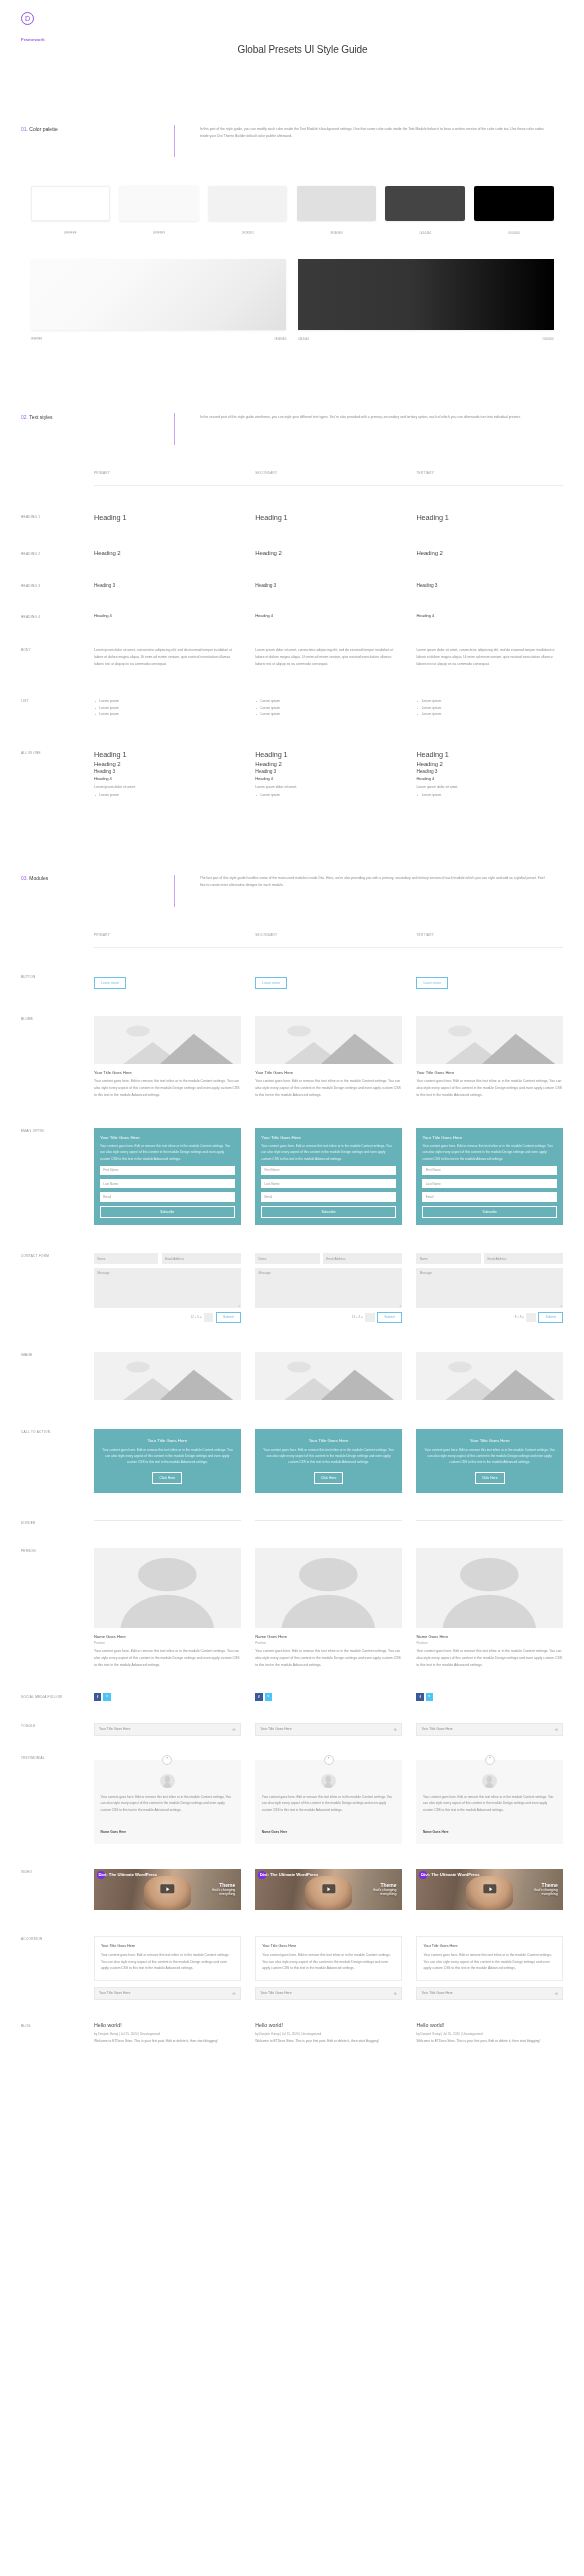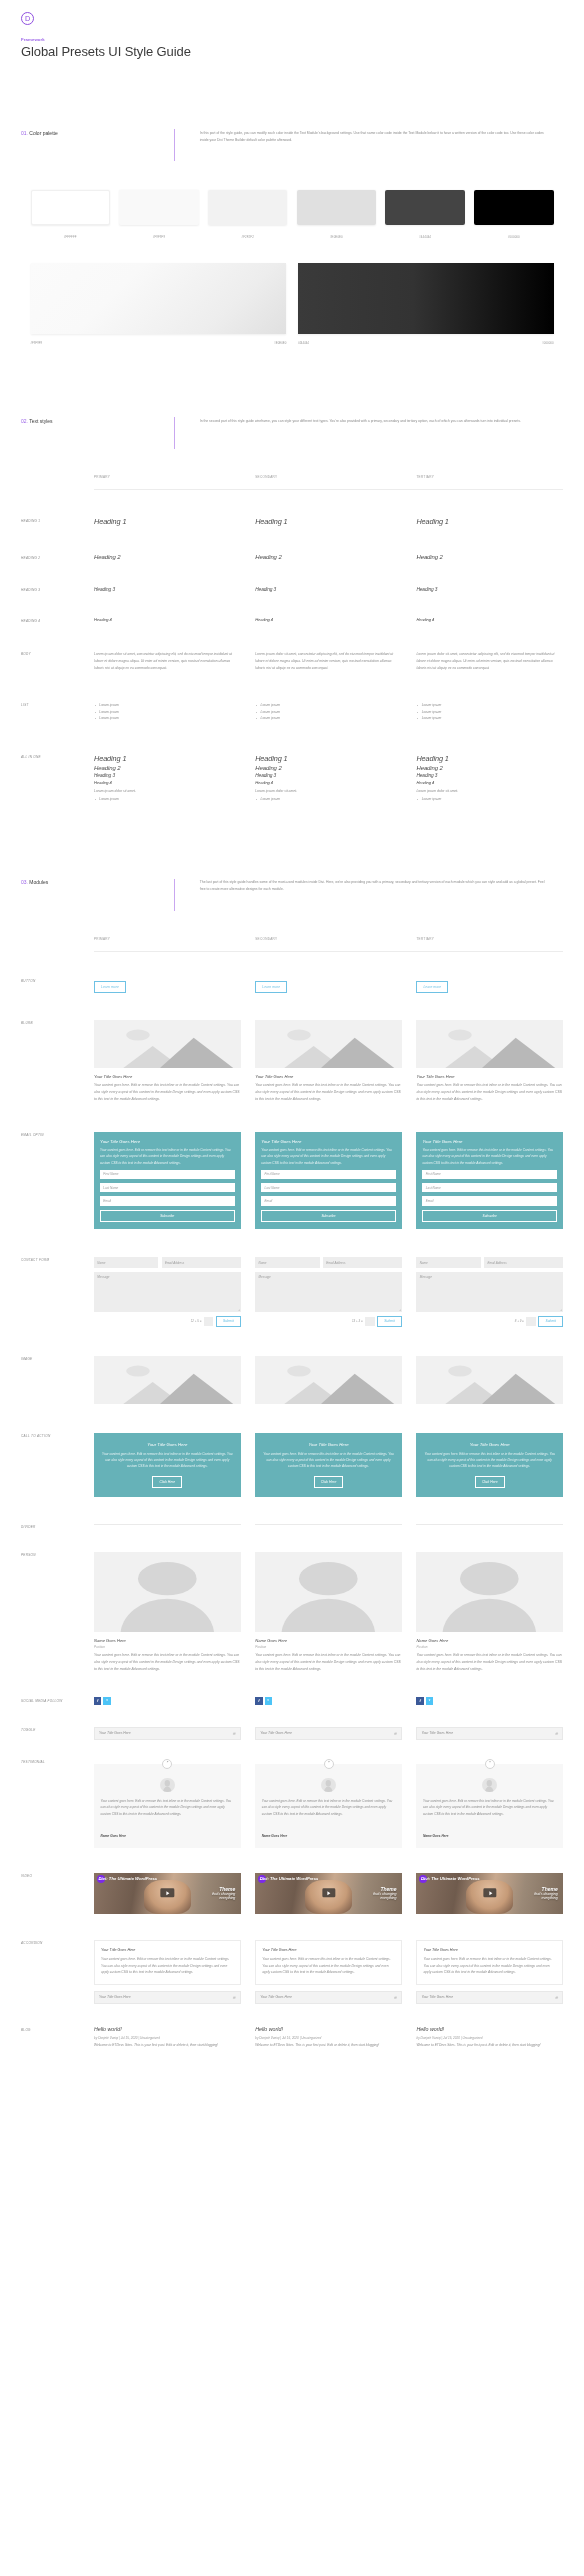--- a/index.html
+++ b/index.html
@@ -17,21 +17,21 @@
   .logo-circle {
     width: 13.3px; height: 13.3px; border-radius: 50%;
     border: 0.9px solid #8f4fe0;
     display: flex; align-items: center; justify-content: center;
     color: #8f4fe0; font-size: 7.3px; letter-spacing: 0; line-height: 1;
   }
   .eyebrow {
     margin-top: 12px; color: #9a62e8; font-size: 4.3px;
     font-weight: bold; letter-spacing: 0.1px;
   }
-  .page-title { margin-top: 2px; color: #3b3b3b; font-size: 13px; font-weight: normal; letter-spacing: -0.1px; }
+  .page-title { margin-top: 2px; color: #3b3b3b; font-size: 10px; font-weight: normal; letter-spacing: -0.1px; text-align: center; }
 
   
   .section { padding: 0 21px; }
   .sec-head { display: flex; align-items: flex-start; }
   .sec-head .num-wrap {
     width: 153px; font-size: 5px; color: #3b3b3b; padding-top: 0.7px;
   }
   .sec-head .num { color: #9a62e8; }
   .sec-head .rule {
     width: 0.7px; background: #c9a7f0; align-self: stretch; min-height: 32px;
@@ -54,21 +54,21 @@
     color: #9a9a9a; letter-spacing: 0.1px;
   }
   .grads { display: flex; gap: 11.3px; padding: 0 30.5px; margin-top: 24px; }
   .grad-col { flex: 1; }
   .grad { height: 71px; box-shadow: 0 0.7px 2px rgba(0,0,0,.07); }
   .grad-labels { display: flex; justify-content: space-between; margin-top: 7.3px; }
   .grad-labels span { font-size: 2.9px; color: #9a9a9a; }
 
   
   .matrix { padding: 0 21px; }
-  .mrow { display: flex; font-style: italic; }
+  .mrow { display: flex; }
   .mlabel {
     width: 73px; flex: none; font-size: 3.1px; color: #8b8b8b;
     letter-spacing: 0.3px; padding-top: 1.3px;
   }
   .mcols { display: flex; flex: 1; gap: 14.6px; }
   .mcol { flex: 1; }
   .colhead-row { display: flex; margin-top: 26.6px; }
   .colhead-row .mlabel { visibility: hidden; }
   .colhead {
     font-size: 3.1px; color: #9a9a9a; letter-spacing: 0.3px;

